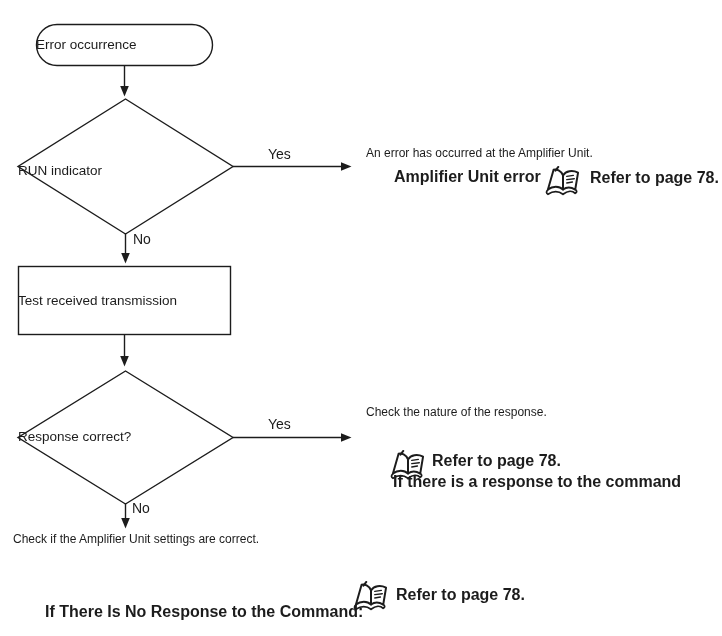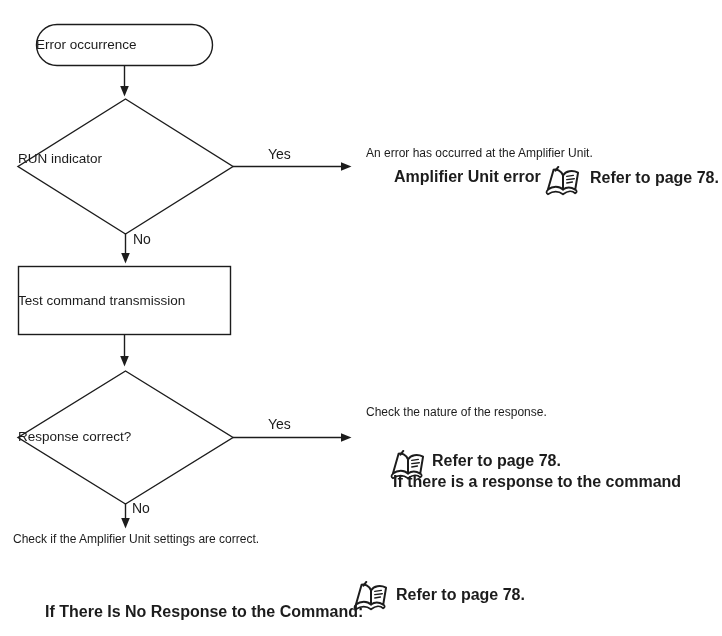--- a/index.html
+++ b/index.html
@@ -86,28 +86,28 @@
       <polygon points="125.5,371 233,437.5 125.5,504 18,437.5"></polygon>
 
       <line x1="233" y1="437.5" x2="341" y2="437.5" marker-end="url(#arrow)"></line>
 
       <line x1="125.5" y1="504" x2="125.5" y2="518" marker-end="url(#arrow)"></line>
     </g>
   </svg>
 
   <div class="lbl node-label" style="left:36px; top:24px; width:177px; line-height:41px;">Error occurrence</div>
 
-  <div class="lbl node-label" style="left:18px; top:148px; width:215px;">
+  <div class="lbl node-label" style="left:18px; top:160px; width:215px;">
     <div>RUN indicator</div>
   </div>
 
   <div class="lbl flow-label" style="left:268px; top:146px;">Yes</div>
   <div class="lbl flow-label" style="left:133px; top:231px;">No</div>
 
-  <div class="lbl node-label" style="left:18px; top:266px; width:213px; line-height:69px;">Test command transmission</div>
+  <div class="lbl node-label" style="left:18px; top:266px; width:213px; line-height:69px;">Test received transmission</div>
 
   <div class="lbl node-label" style="left:18px; top:426px; width:215px;">Response correct?</div>
 
   <div class="lbl flow-label" style="left:268px; top:416px;">Yes</div>
   <div class="lbl flow-label" style="left:132px; top:500px;">No</div>
 
   <div class="lbl small-text" style="left:366px; top:146px;">An error has occurred at the Amplifier Unit.</div>
   <div class="lbl big-text" style="left:394px; top:168px;">Amplifier Unit error</div>
   <svg class="book-icon-svg" style="left:543px; top:166px;" width="40" height="32">
       <use href="#book"></use>

